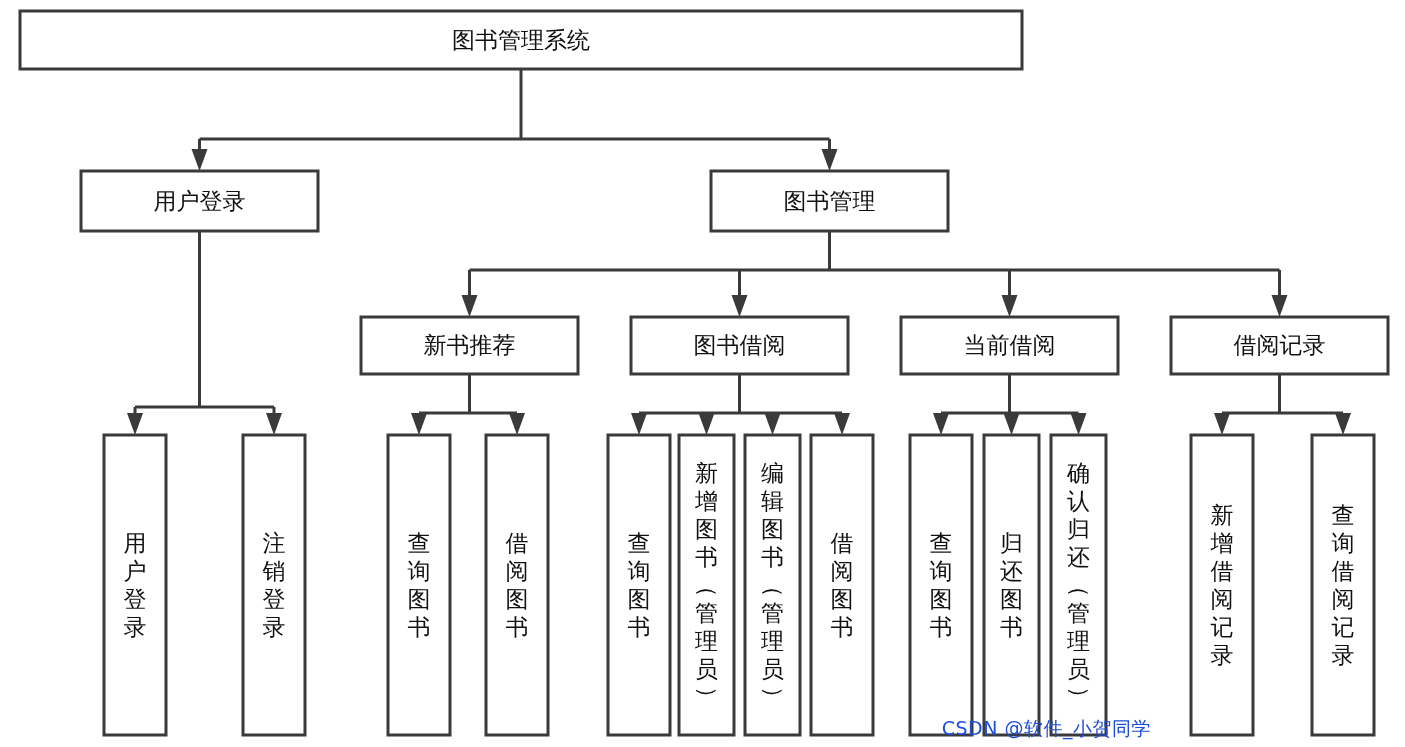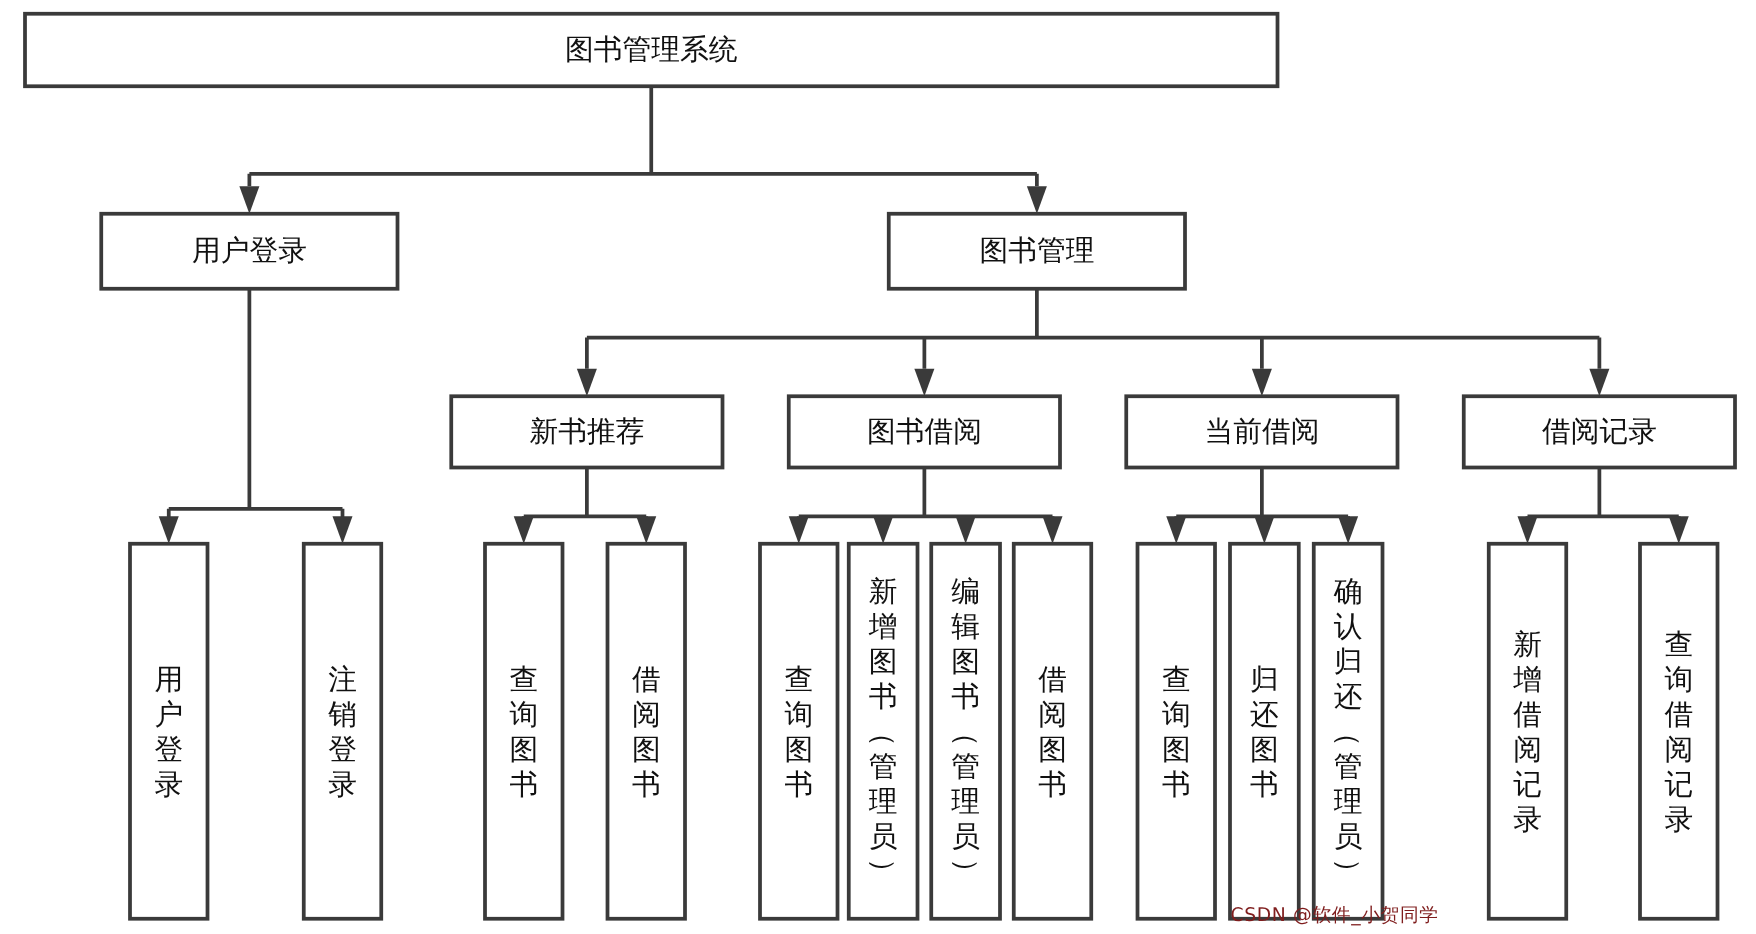--- a/index.html
+++ b/index.html
@@ -51,22 +51,22 @@
     font-family: "DejaVu Sans", "Liberation Sans", sans-serif;
     font-size: 23px;
     fill: #111111;
     text-anchor: middle;
   }
   .watermark-text {
     position: absolute;
     right: 10px;
     bottom: 5px;
     font-family: "DejaVu Sans", "Liberation Sans", sans-serif;
-    font-size: 15px;
-    color: #7f1d1d;
+    font-size: 19px;
+    color: #1d4ed8;
     white-space: nowrap;
     letter-spacing: 0.5px;
   }
 </style>
 </head>
 <body>
 
 <div id="diagram-root">
 
   <svg id="chart-svg" viewBox="0 0 1405 747">

